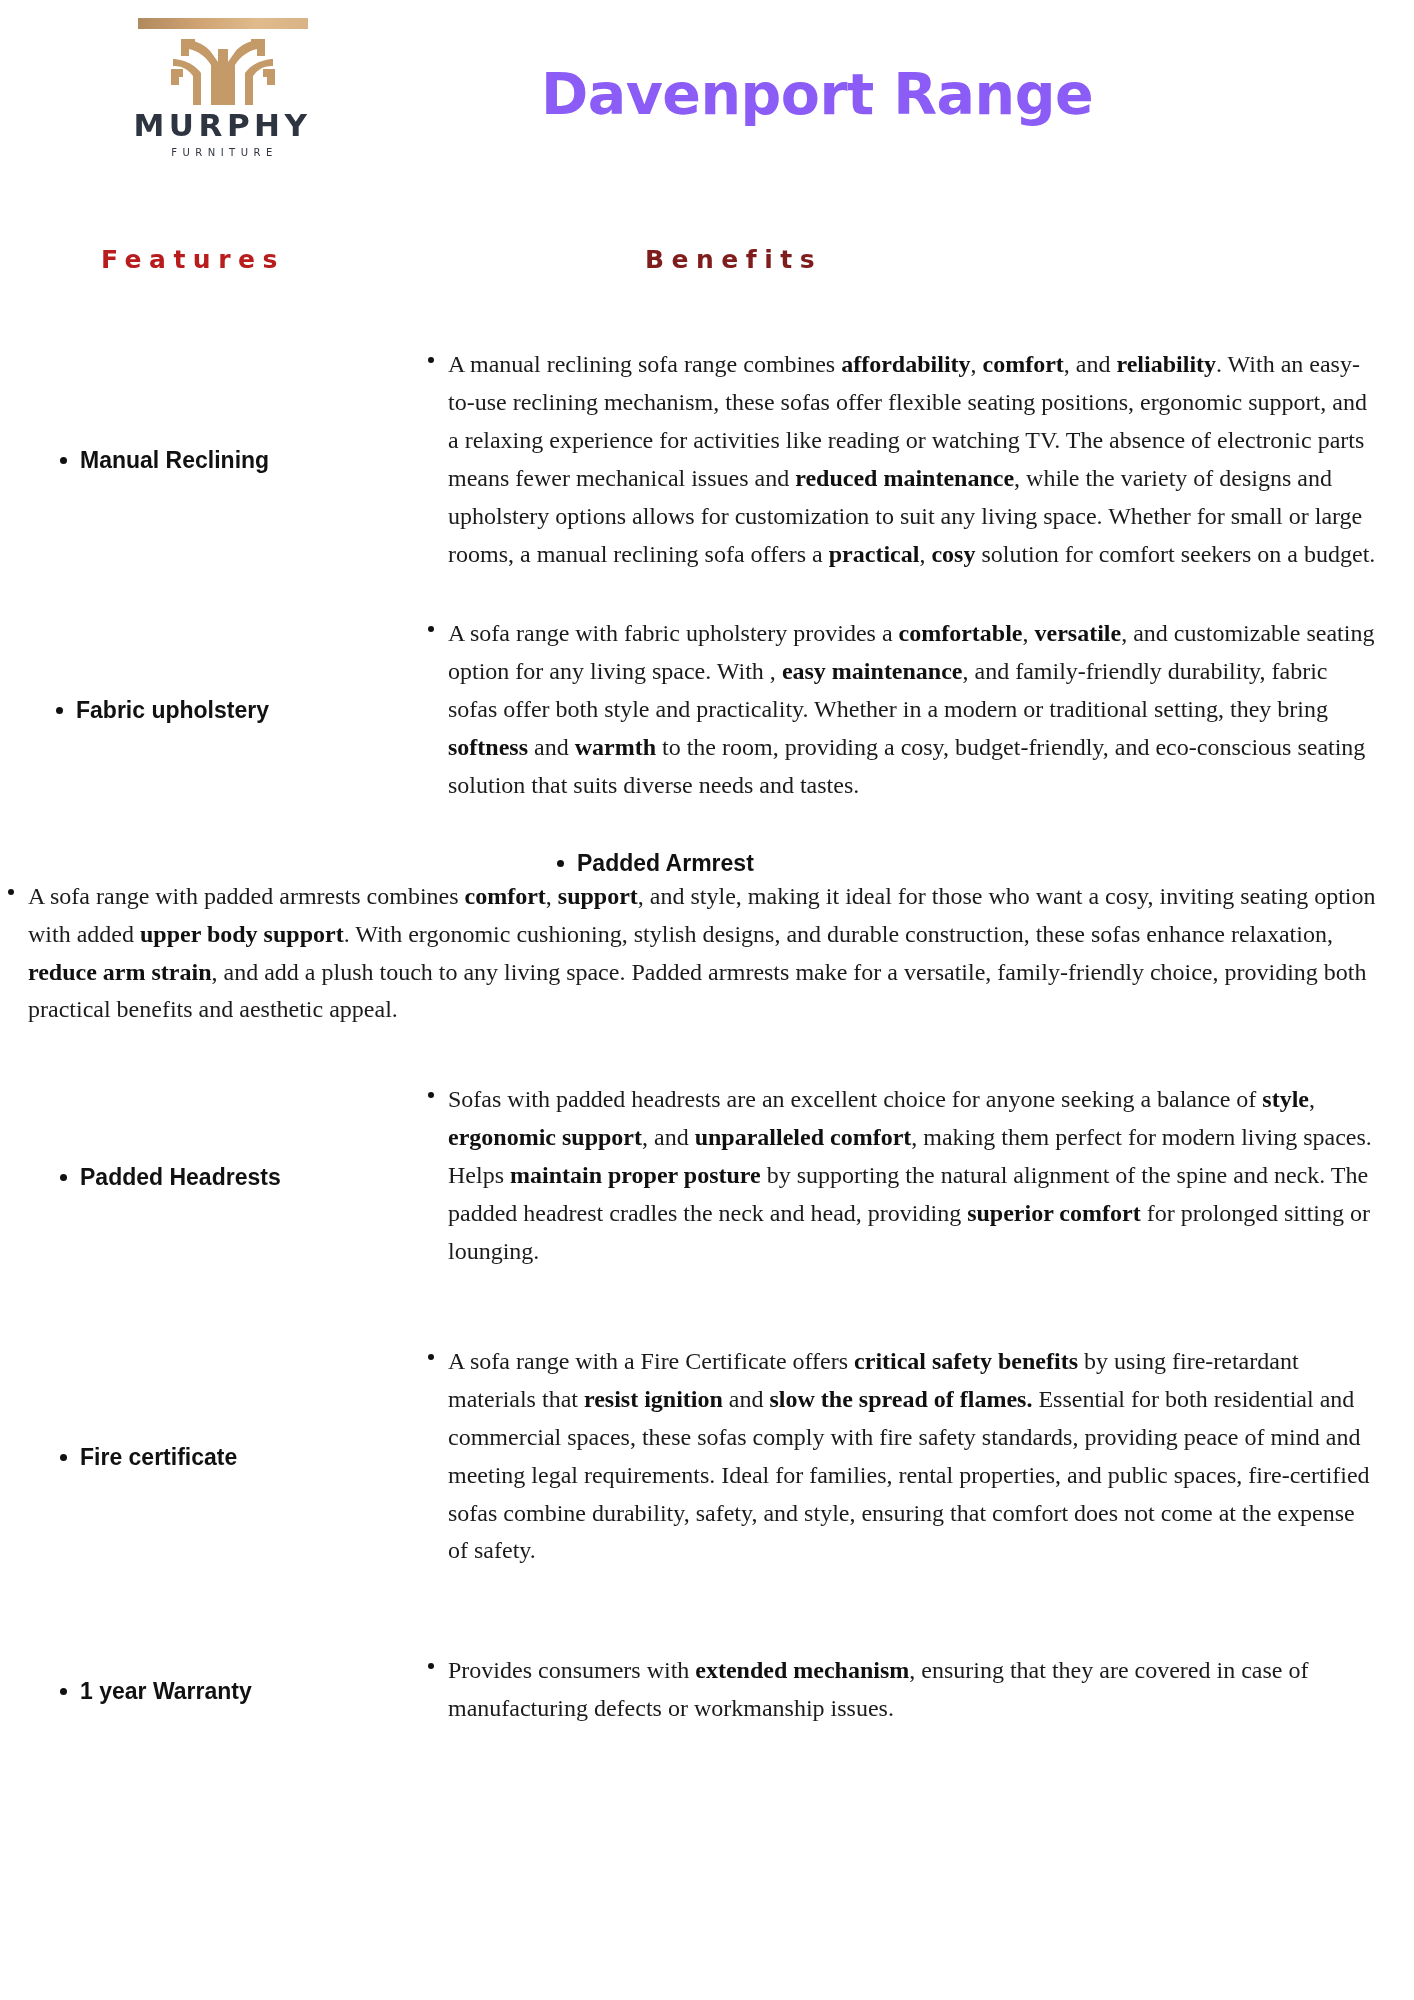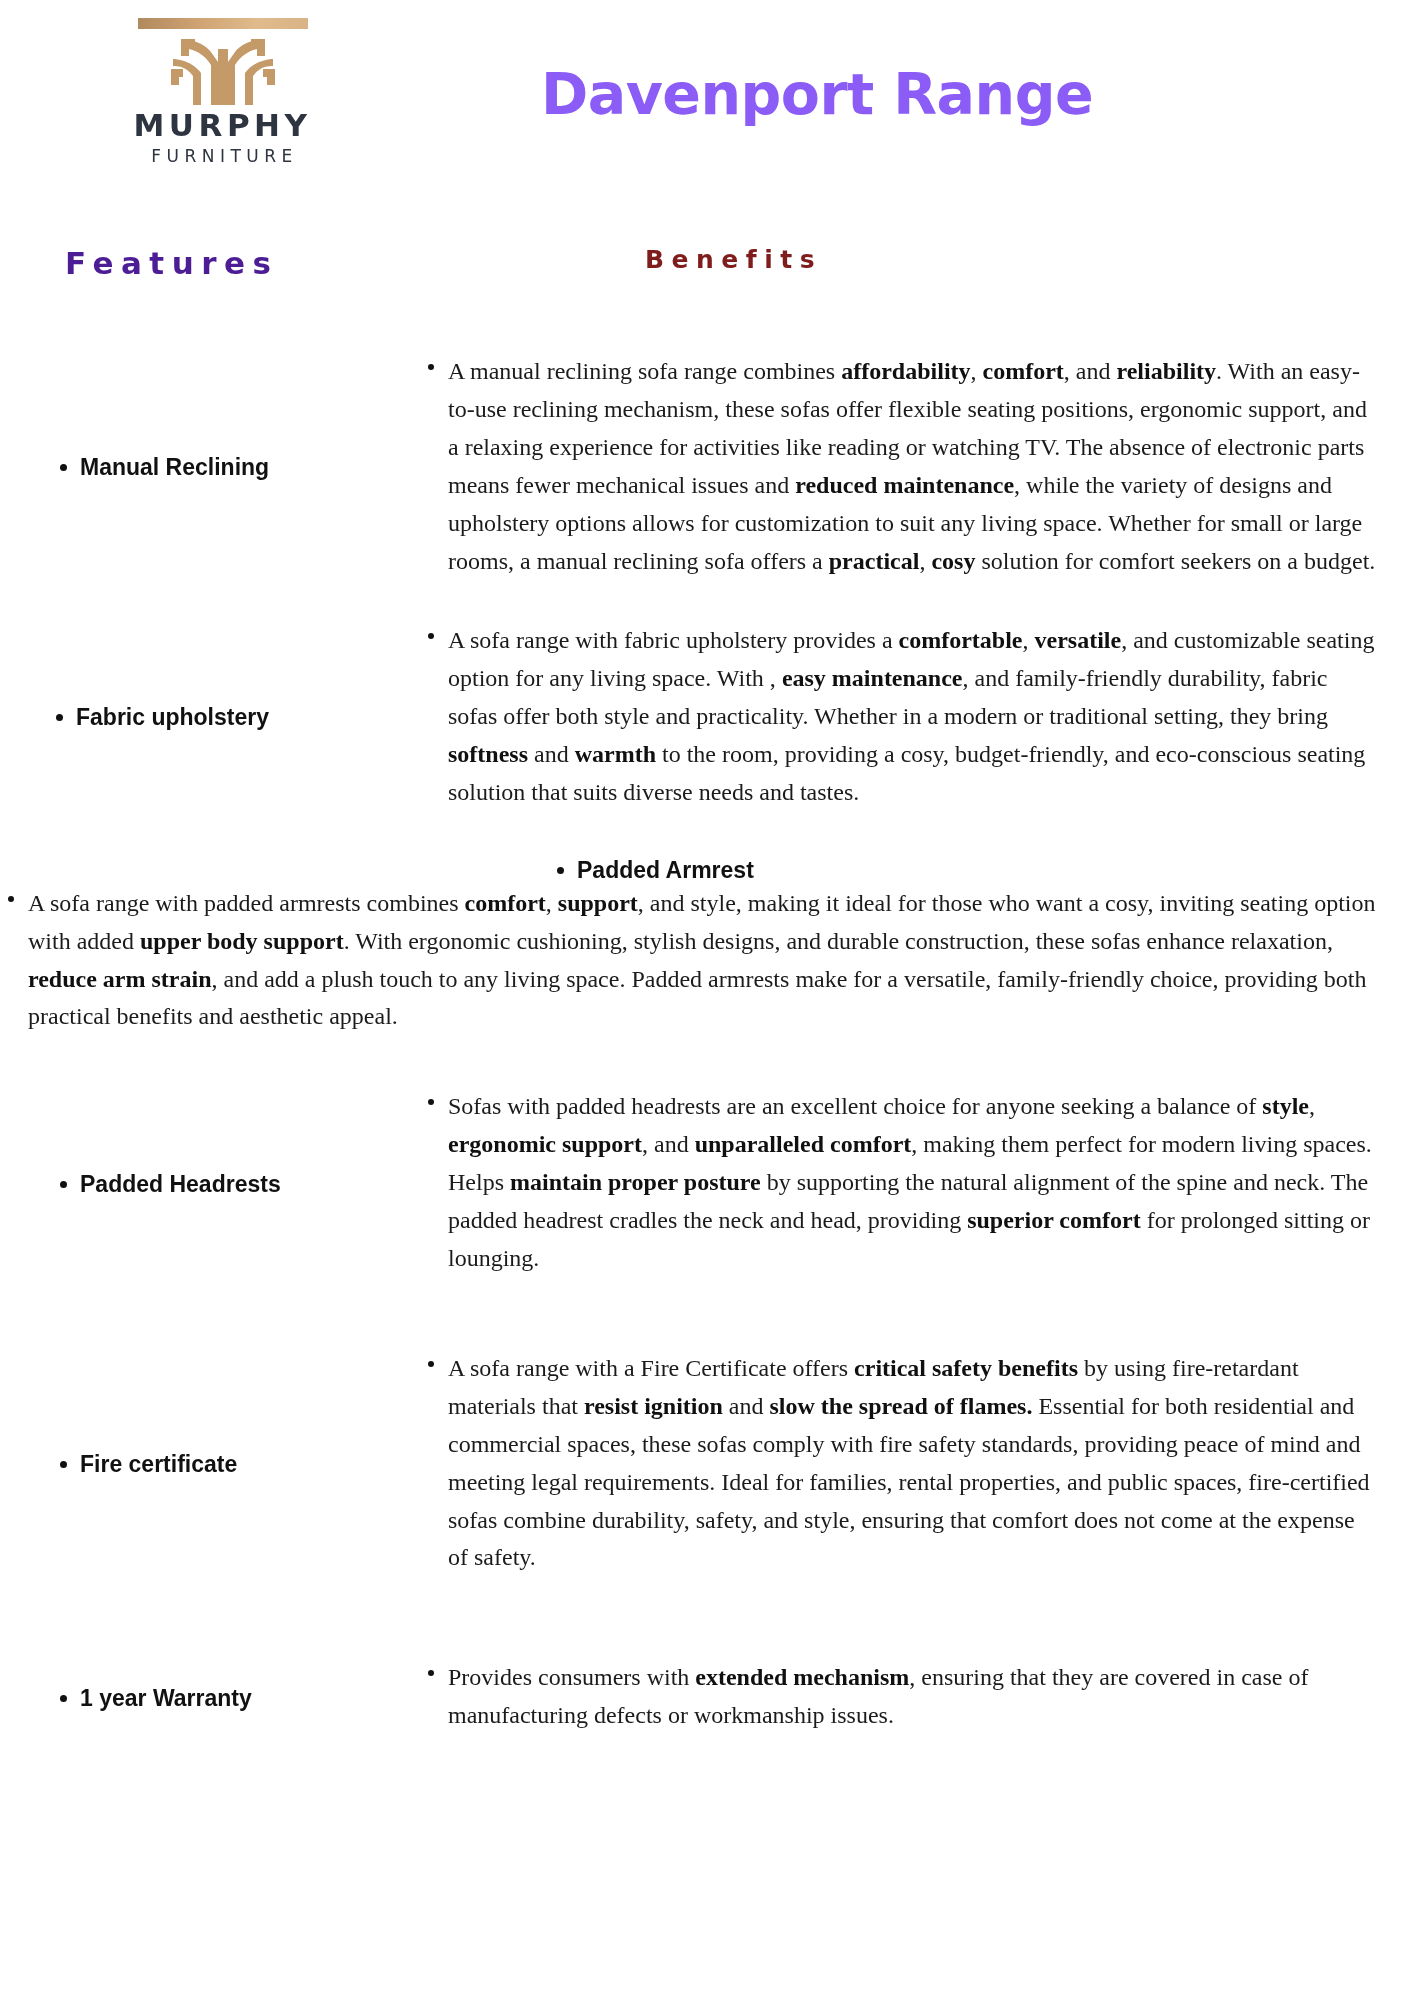--- a/index.html
+++ b/index.html
@@ -62,21 +62,21 @@
     font-size: 31px;
     font-weight: 700;
     letter-spacing: 4.5px;
     color: #2e3440;
     line-height: 1;
     margin-bottom: 7px;
   }
 
   .logo-subword {
     font-family: "DejaVu Sans", sans-serif;
-    font-size: 17px;
+    font-size: 10px;
     font-weight: 400;
     letter-spacing: 5.5px;
     color: #2e3440;
     line-height: 1;
     padding-left: 4px;
   }
 
   .doc-title {
     flex: 1;
     text-align: center;
@@ -92,26 +92,26 @@
 
   
   .col-heads {
     display: flex;
     margin-top: 55px;
   }
   .head-features {
     width: 420px;
     min-width: 420px;
     box-sizing: border-box;
-    padding-left: 65px;
-    font-family: "DejaVu Sans", sans-serif;
-    font-size: 31px;
+    padding-left: 101px;
+    font-family: "DejaVu Sans", sans-serif;
+    font-size: 25px;
     font-weight: 700;
     letter-spacing: 7.5px;
-    color: #4c1d95;
+    color: #b91c1c;
   }
   .head-benefits {
     flex: 1;
     box-sizing: border-box;
     padding-left: 225px;
     font-family: "DejaVu Sans", sans-serif;
     font-size: 25px;
     font-weight: 700;
     letter-spacing: 7.5px;
     color: #7f1d1d;

